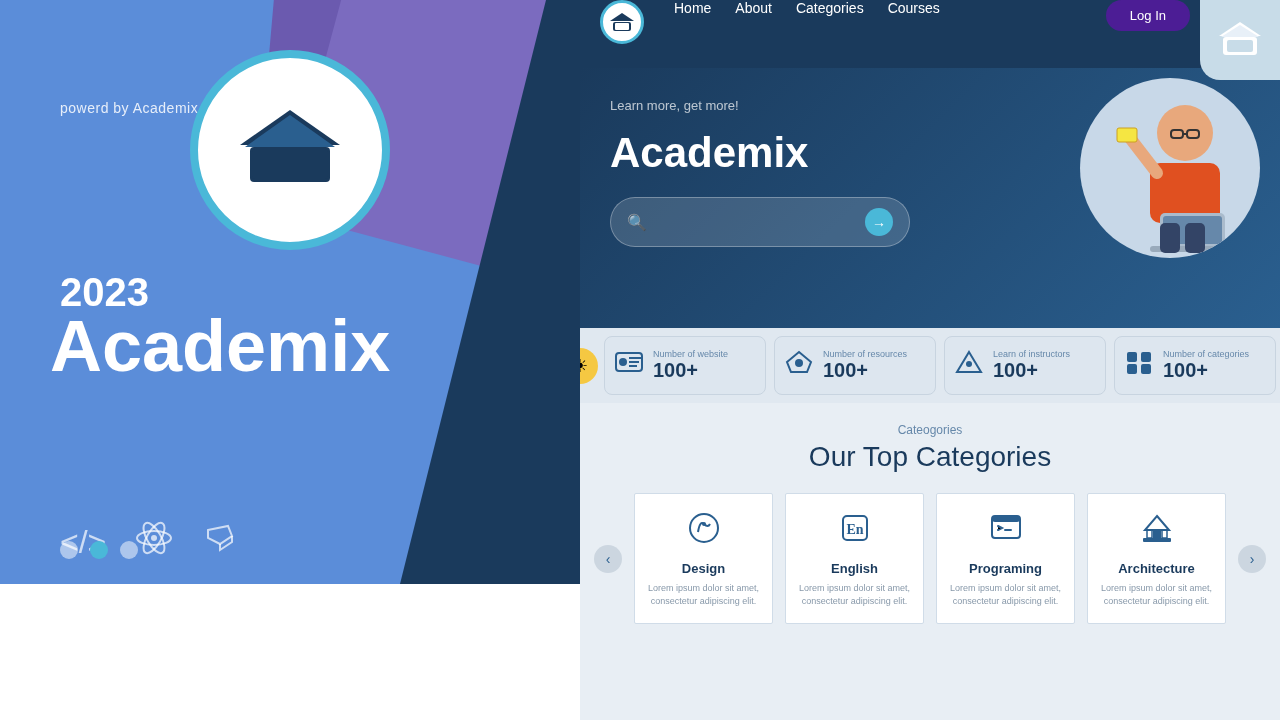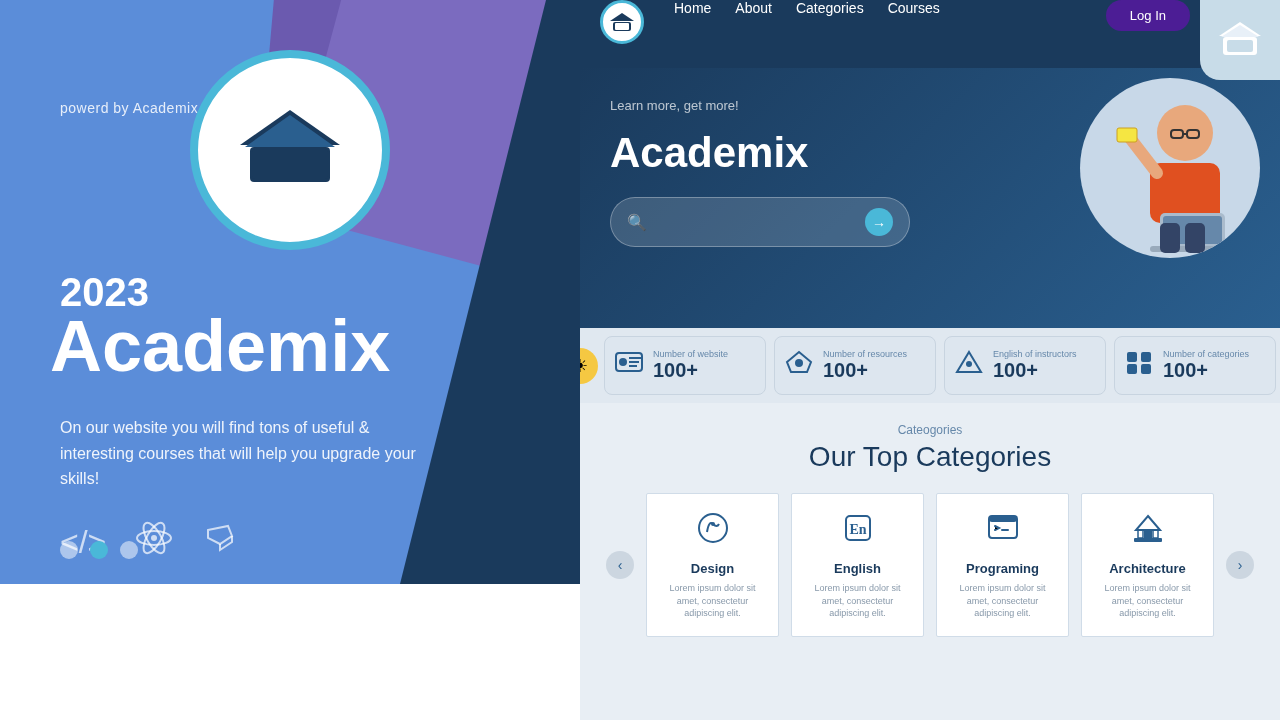--- a/index.html
+++ b/index.html
@@ -375,21 +375,21 @@
 
     .stat-number {
       font-size: 20px;
       font-weight: 700;
       color: #1a3a5c;
     }
 
     
     .categories-section {
       background: #e8eef4;
-      padding: 20px 26px;
+      padding: 20px 14px;
     }
 
     .cat-subtitle {
       text-align: center;
       font-size: 12px;
       color: #6688aa;
       margin-bottom: 4px;
     }
 
     .cat-title {
@@ -468,23 +468,20 @@
         <rect x="25" y="47" width="70" height="25" rx="3" fill="white"></rect>
         <polygon points="60,10 105,42 15,42" fill="#2a5f8f"></polygon>
         <rect x="22" y="44" width="76" height="30" rx="3" fill="#1a3a5c"></rect>
       </svg>
     </div>
   </div>
 
   <div class="year-text">2023</div>
   <div class="brand-name">Academix</div>
 
-  <div class="tagline">
-    On our website you will find tons of useful &amp; interesting courses that will help you upgrade your skills!
-  </div>
 
   <div class="tech-icons">
     <span class="tech-icon">&lt;/&gt;</span>
     <span class="tech-icon">
       <svg width="36" height="36" viewBox="0 0 36 36" fill="none">
         <ellipse cx="18" cy="18" rx="17" ry="7" stroke="rgba(255,255,255,0.7)" stroke-width="2" fill="none" transform="rotate(0 18 18)"></ellipse>
         <ellipse cx="18" cy="18" rx="17" ry="7" stroke="rgba(255,255,255,0.7)" stroke-width="2" fill="none" transform="rotate(60 18 18)"></ellipse>
         <ellipse cx="18" cy="18" rx="17" ry="7" stroke="rgba(255,255,255,0.7)" stroke-width="2" fill="none" transform="rotate(120 18 18)"></ellipse>
         <circle cx="18" cy="18" r="3" fill="rgba(255,255,255,0.7)"></circle>
       </svg>
@@ -595,21 +592,21 @@
       </div>
 
       <div class="stat-card">
         <span class="stat-icon">
           <svg width="28" height="24" viewBox="0 0 28 24">
             <polygon points="14,2 26,22 2,22" fill="none" stroke="#2a5f8f" stroke-width="2"></polygon>
             <circle cx="14" cy="14" r="3" fill="#2a5f8f"></circle>
           </svg>
         </span>
         <div class="stat-info">
-          <span class="stat-label">English of instructors</span>
+          <span class="stat-label">Learn of instructors</span>
           <span class="stat-number">100+</span>
         </div>
       </div>
 
       <div class="stat-card">
         <span class="stat-icon">
           <svg width="28" height="24" viewBox="0 0 28 24">
             <rect x="2" y="2" width="10" height="10" rx="2" fill="#2a5f8f"></rect>
             <rect x="16" y="2" width="10" height="10" rx="2" fill="#2a5f8f"></rect>
             <rect x="2" y="14" width="10" height="10" rx="2" fill="#2a5f8f"></rect>

